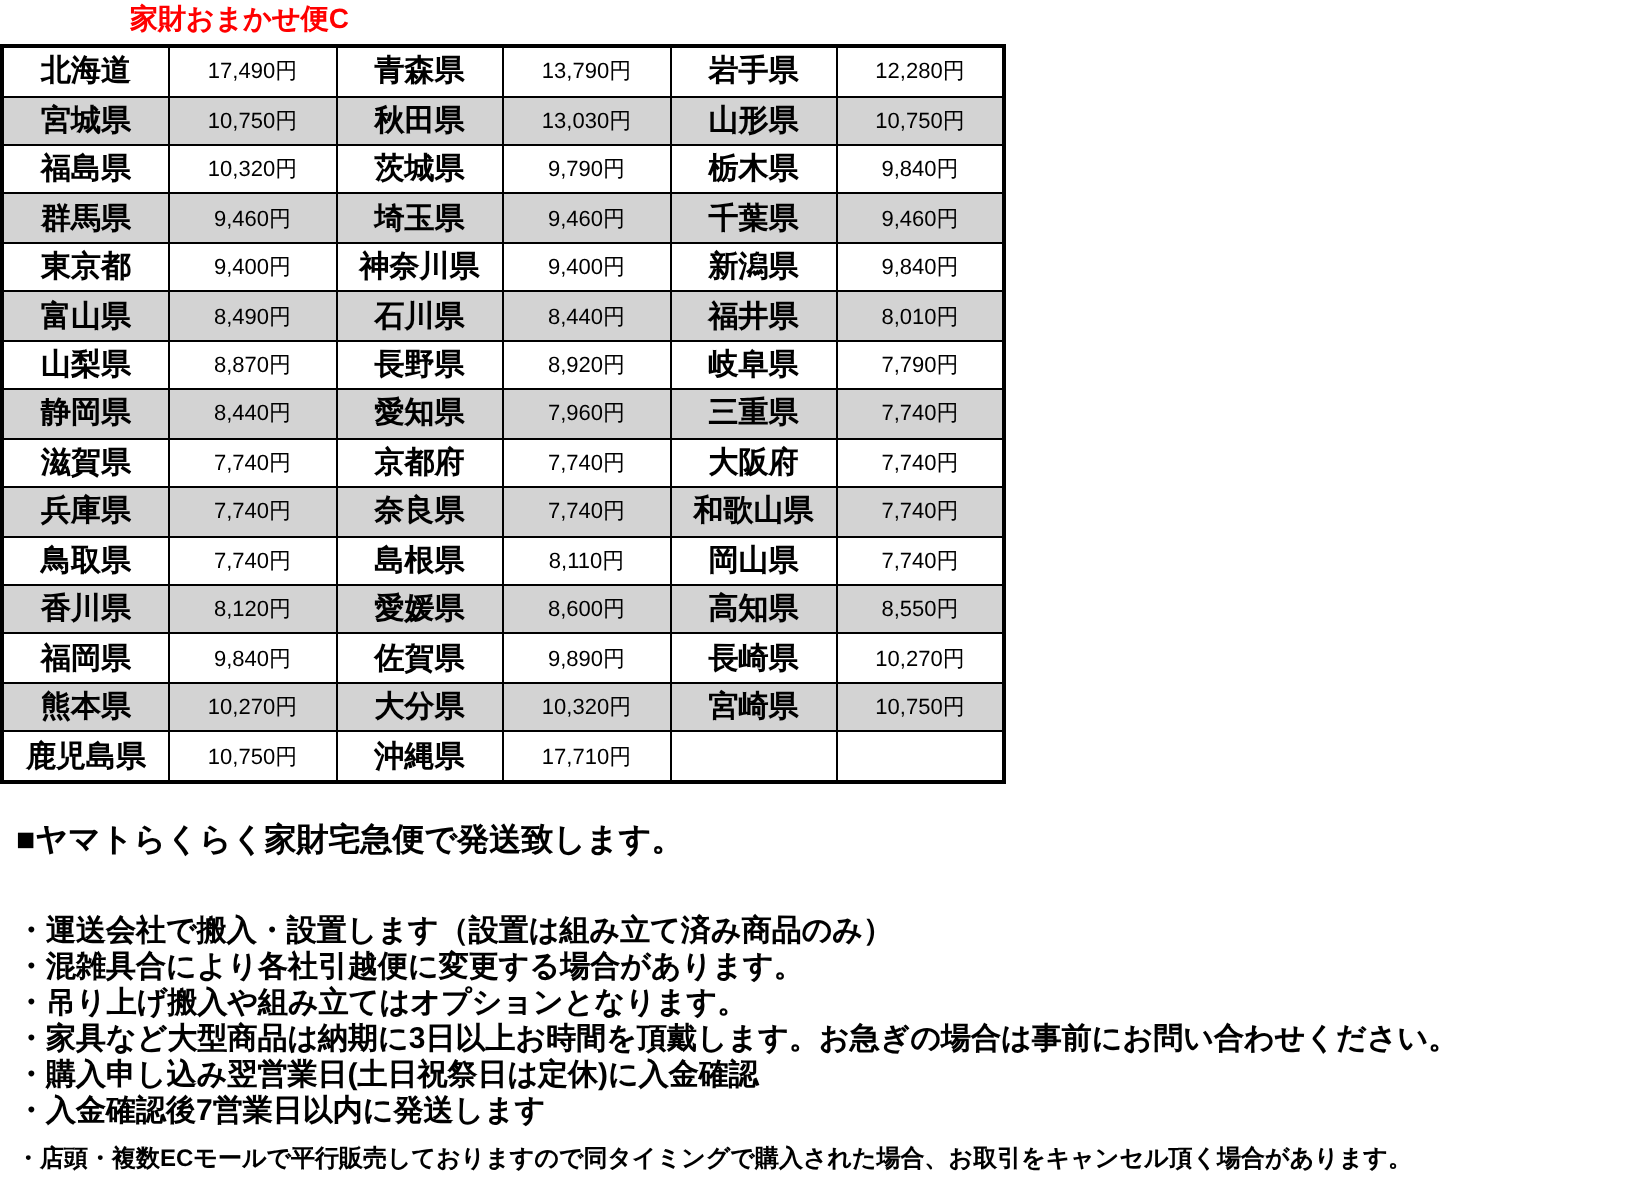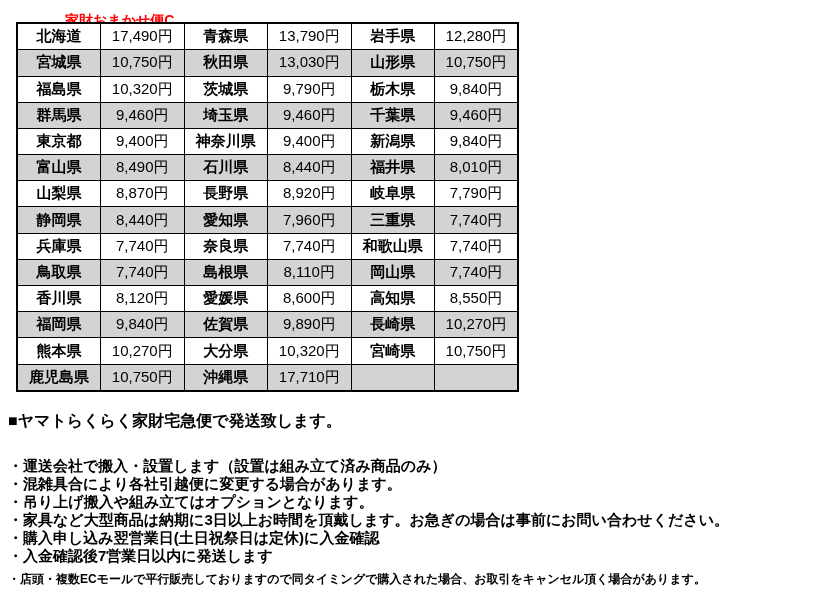--- a/index.html
+++ b/index.html
@@ -12,50 +12,50 @@
   .page {
     position: relative;
     width: 822px;
     height: 595px;
     background: #ffffff;
     overflow: hidden;
   }
   .title {
     position: absolute;
     left: 65px;
-    top: 12px;
+    top: 1px;
     color: #ff0000;
     font-weight: bold;
     font-size: 14px;
     line-height: 17px;
     white-space: nowrap;
   }
   .fee-table {
     position: absolute;
-    left: 16px;
+    left: 0;
     top: 22px;
     width: 503px;
     height: 370px;
     border-collapse: collapse;
     table-layout: fixed;
     border: 2px solid #000000;
   }
   .fee-table td {
     border: 1.5px solid #000000;
     text-align: center;
     vertical-align: middle;
     padding: 0;
     font-size: 15px;
     color: #000000;
     white-space: nowrap;
     overflow: hidden;
     background: #ffffff;
   }
   .fee-table td.pref { font-weight: bold; }
-  .fee-table td.price { font-weight: normal; font-size: 15px; margin-top: 10px; }
+  .fee-table td.price { font-weight: normal; font-size: 11px; margin-top: 10px; }
   .fee-table tr:nth-child(even) td { background: #d3d3d3; }
   .notes {
     position: absolute;
     left: 8px;
     top: 412px;
     width: 810px;
     color: #000000;
   }
   .notes-heading {
     font-size: 16px;
@@ -147,20 +147,28 @@
           <td class="price">8,920円</td>
           <td class="pref">岐阜県</td>
           <td class="price">7,790円</td>
         </tr>
         <tr>
           <td class="pref">静岡県</td>
           <td class="price">8,440円</td>
           <td class="pref">愛知県</td>
           <td class="price">7,960円</td>
           <td class="pref">三重県</td>
+          <td class="price">7,740円</td>
+        </tr>
+        <tr>
+          <td class="pref">滋賀県</td>
+          <td class="price">7,740円</td>
+          <td class="pref">京都府</td>
+          <td class="price">7,740円</td>
+          <td class="pref">大阪府</td>
           <td class="price">7,740円</td>
         </tr>
         <tr>
           <td class="pref">兵庫県</td>
           <td class="price">7,740円</td>
           <td class="pref">奈良県</td>
           <td class="price">7,740円</td>
           <td class="pref">和歌山県</td>
           <td class="price">7,740円</td>
         </tr>

